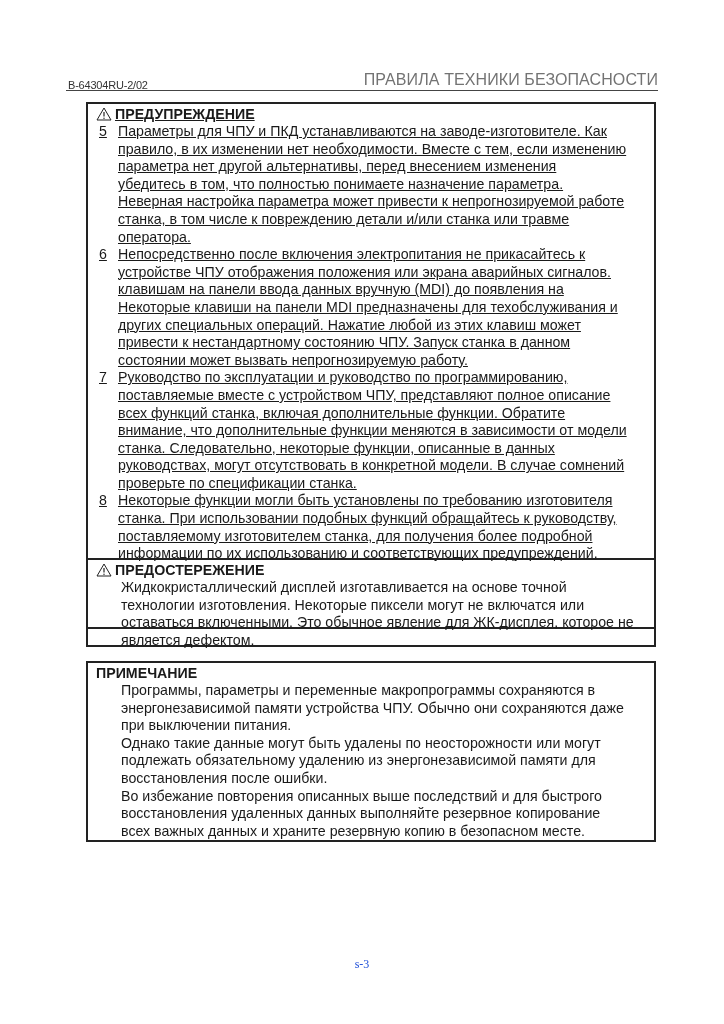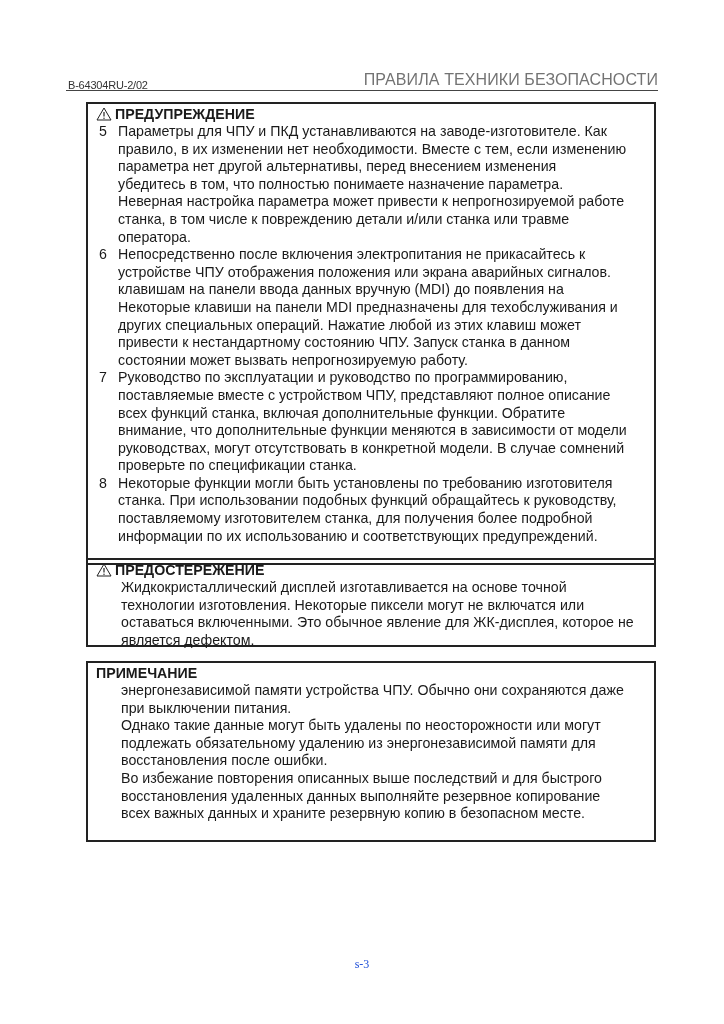--- a/index.html
+++ b/index.html
@@ -3,21 +3,21 @@
   <meta charset="utf-8">
   <style>
     html, body { margin: 0; padding: 0; background: #ffffff; }
     body { width: 724px; height: 1024px; position: relative; overflow: hidden; color: #1a1a1a; font-family: "Liberation Sans", sans-serif; }
 
     .hdr-left { position: absolute; left: 68px; top: 79px; font-size: 11px; color: #333; letter-spacing: -0.2px; }
     .hdr-right { position: absolute; right: 66px; top: 71px; font-size: 16px; color: #737373; letter-spacing: 0.1px; }
     .hdr-rule { position: absolute; left: 66px; right: 66px; top: 90px; height: 0; border-top: 1px solid #444; }
 
     .box { position: absolute; left: 86px; width: 570px; border: 2px solid #222; box-sizing: border-box; padding: 2px 8px 4px 8px; }
-    .box-warning { top: 102px; height: 463px; }
+    .box-warning { top: 102px; height: 527px; text-decoration: underline; }
     .box-caution { top: 558px; height: 89px; }
     .box-note { top: 661px; height: 181px; }
 
     .title { font-weight: bold; font-size: 14.2px; line-height: 17px; display: flex; align-items: center; }
     .tri { display: inline-block; width: 16px; height: 14px; margin-right: 3px; position: relative; top: -1px; }
     .tri svg { display: block; }
 
     .item { display: flex; font-size: 14.2px; line-height: 17.6px; }
     .num { width: 22px; flex: 0 0 22px; padding-left: 3px; box-sizing: border-box; }
     .txt { flex: 1; }
@@ -73,20 +73,21 @@
     </span>
   </div>
 
   <div class="item">
     <span class="num">7</span>
     <span class="txt">
       <span class="line">Руководство по эксплуатации и руководство по программированию,</span>
       <span class="line">поставляемые вместе с устройством ЧПУ, представляют полное описание</span>
       <span class="line">всех функций станка, включая дополнительные функции. Обратите</span>
       <span class="line">внимание, что дополнительные функции меняются в зависимости от модели</span>
+      <span class="line">станка. Следовательно, некоторые функции, описанные в данных</span>
       <span class="line">руководствах, могут отсутствовать в конкретной модели. В случае сомнений</span>
       <span class="line">проверьте по спецификации станка.</span>
     </span>
   </div>
 
   <div class="item">
     <span class="num">8</span>
     <span class="txt">
       <span class="line">Некоторые функции могли быть установлены по требованию изготовителя</span>
       <span class="line">станка. При использовании подобных функций обращайтесь к руководству,</span>
@@ -113,20 +114,21 @@
     <span class="line">оставаться включенными. Это обычное явление для ЖК-дисплея, которое не</span>
     <span class="line">является дефектом.</span>
   </div>
 </div>
 
 <div class="box box-note">
   <div class="title">
     <span>ПРИМЕЧАНИЕ</span>
   </div>
   <div class="para">
+    <span class="line">Программы, параметры и переменные макропрограммы сохраняются в</span>
     <span class="line">энергонезависимой памяти устройства ЧПУ. Обычно они сохраняются даже</span>
     <span class="line">при выключении питания.</span>
     <span class="line">Однако такие данные могут быть удалены по неосторожности или могут</span>
     <span class="line">подлежать обязательному удалению из энергонезависимой памяти для</span>
     <span class="line">восстановления после ошибки.</span>
     <span class="line">Во избежание повторения описанных выше последствий и для быстрого</span>
     <span class="line">восстановления удаленных данных выполняйте резервное копирование</span>
     <span class="line">всех важных данных и храните резервную копию в безопасном месте.</span>
   </div>
 </div>

